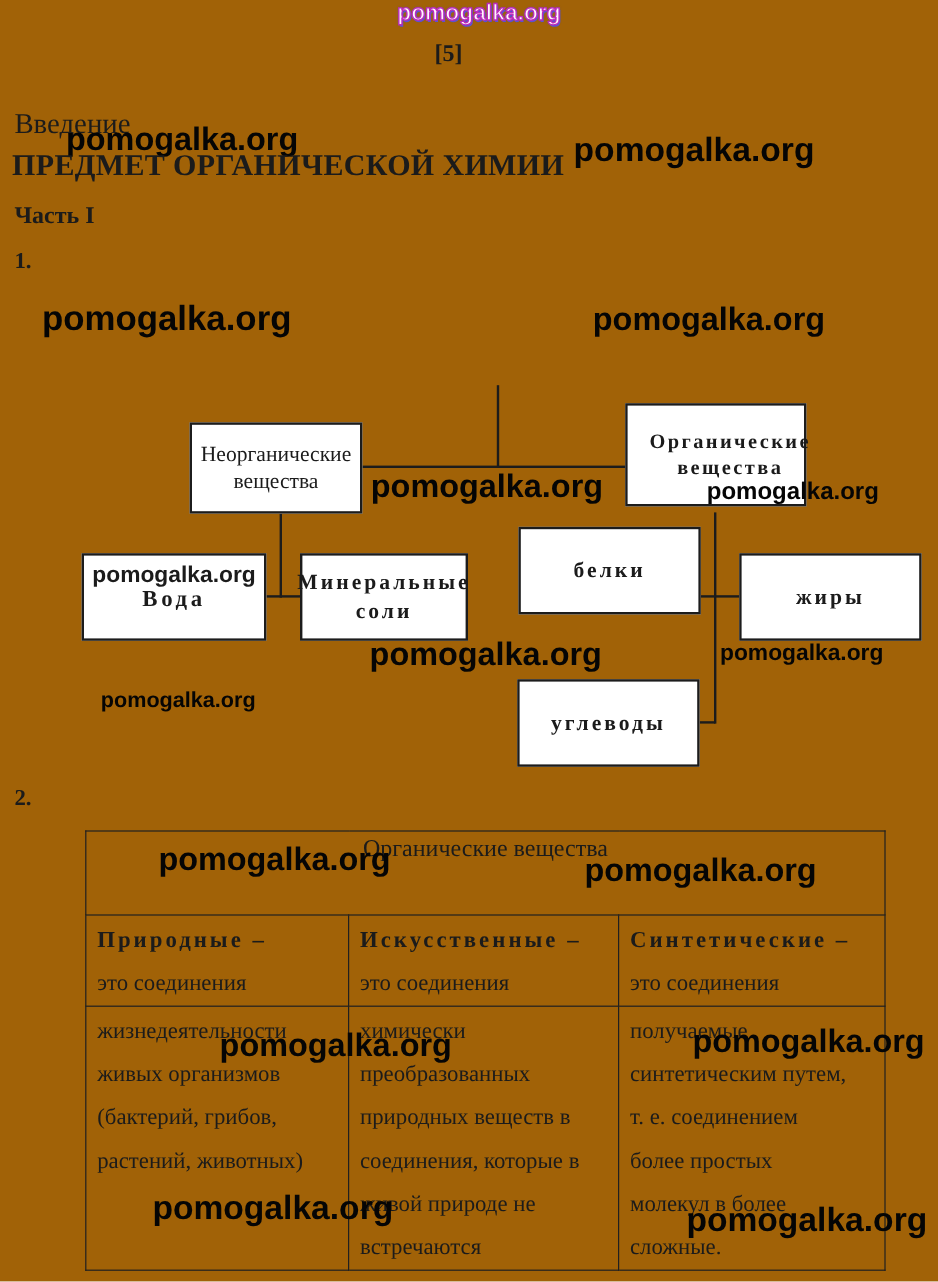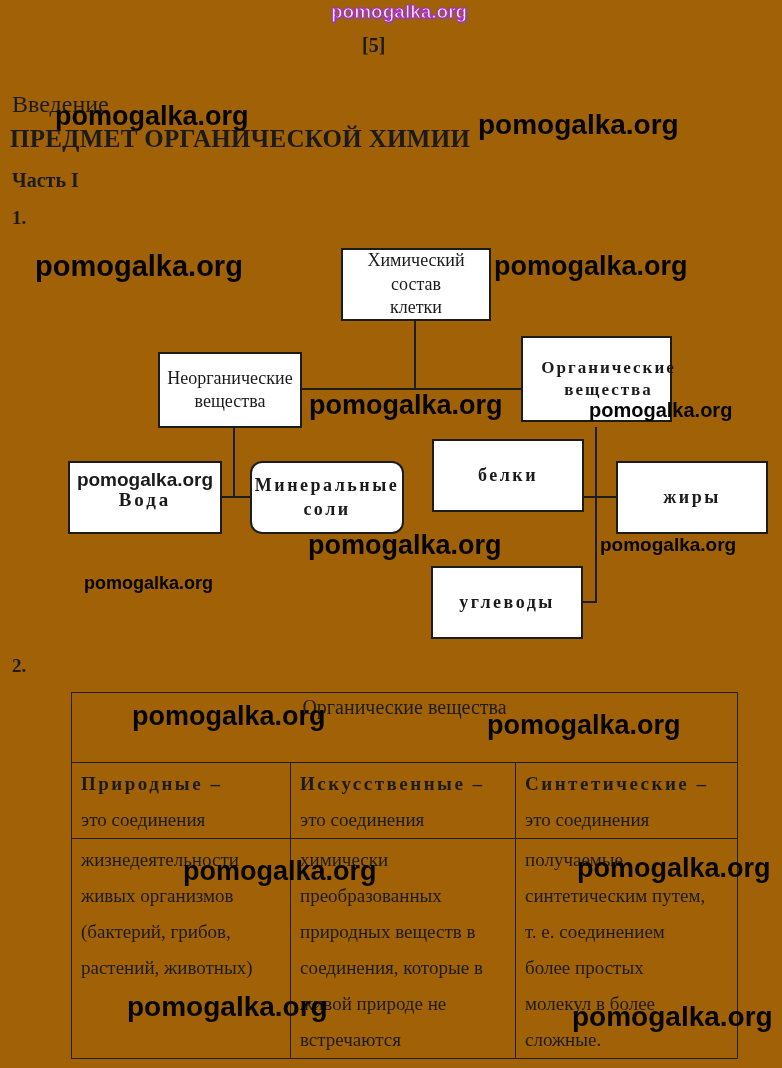--- a/index.html
+++ b/index.html
@@ -91,32 +91,30 @@
   <div class="wm" style="left:494px;top:253px;font-size:27px;">pomogalka.org</div>
 
   <div class="ln" style="left:414px;top:321px;width:2px;height:68px;"></div>
   <div class="ln" style="left:302px;top:388px;width:220px;height:2px;"></div>
   <div class="ln" style="left:233px;top:428px;width:2px;height:70px;"></div>
   <div class="ln" style="left:222px;top:496px;width:28px;height:2px;"></div>
   <div class="ln" style="left:595px;top:427px;width:2px;height:176px;"></div>
   <div class="ln" style="left:584px;top:496px;width:32px;height:2px;"></div>
   <div class="ln" style="left:583px;top:601px;width:13px;height:2px;"></div>
 
-  <div class="box" style="left:341px;top:248px;width:150px;height:73px;font-size:18px;">Химический состав
-клетки</div>
   <div class="box" style="left:158px;top:352px;width:144px;height:76px;">Неорганические
 вещества</div>
   <div class="box box-organic" style="left:521px;top:336px;width:151px;height:86px;padding-left:24px;">Органические
 вещества</div>
 
   <div class="box voda-box" style="left:68px;top:461px;width:154px;height:73px;">
     <span class="box-inner-wm">pomogalka.org</span>
     <span class="voda-label">Вода</span>
   </div>
-  <div class="box box-bold" style="left:250px;top:461px;width:154px;height:73px;border-radius:12px;">Минеральные
+  <div class="box box-bold" style="left:250px;top:461px;width:140px;height:73px;">Минеральные
 соли</div>
   <div class="box box-bold" style="left:432px;top:439px;width:152px;height:73px;">белки</div>
   <div class="box box-bold" style="left:616px;top:461px;width:152px;height:73px;">жиры</div>
   <div class="box box-bold" style="left:431px;top:566px;width:152px;height:73px;">углеводы</div>
 
   <div class="wm" style="left:309px;top:392px;font-size:27px;">pomogalka.org</div>
   <div class="wm" style="left:589px;top:400px;font-size:20px;">pomogalka.org</div>
   <div class="wm" style="left:308px;top:532px;font-size:27px;">pomogalka.org</div>
   <div class="wm" style="left:600px;top:535px;font-size:19px;">pomogalka.org</div>
   <div class="wm" style="left:84px;top:574px;font-size:18px;">pomogalka.org</div>

